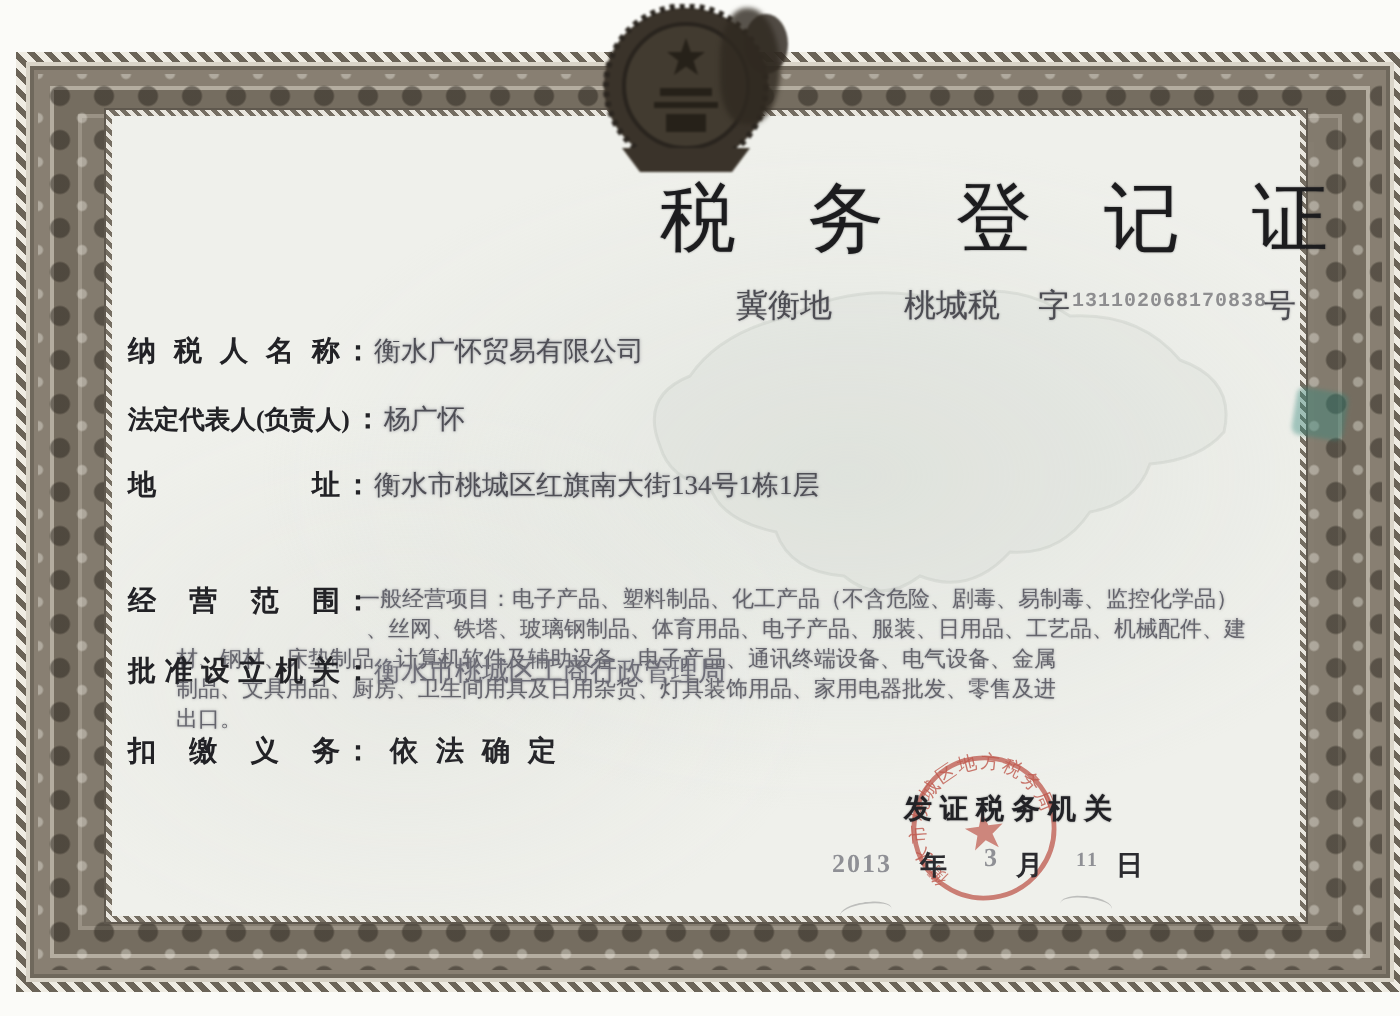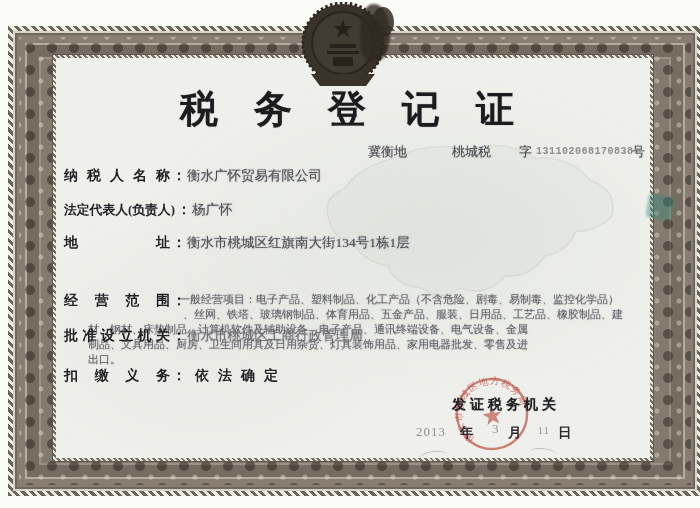--- a/index.html
+++ b/index.html
@@ -42,40 +42,40 @@
     border-image:repeating-linear-gradient(45deg,#756e62 0 2px,#e9e6de 2px 4px) 3;
     box-shadow:0 0 0 1px #5f584e;
     z-index:2;
   }
   .watermark{position:absolute;left:300px;top:128px;z-index:3;opacity:.55;}
   
   .emblem{position:absolute;left:293px;top:2px;z-index:6;filter:blur(.4px);}
   
   .abs{position:absolute;z-index:5;}
   .title{
-    left:0;right:0;top:84px;text-align:center;
-    font-size:38px;font-weight:bold;color:#1c1c1e;
+    left:0;right:0;top:84px;text-align:right;
+    font-size:38px;font-weight:normal;color:#1c1c1e;
     letter-spacing:36px;padding-left:30px;
     text-shadow:0 0 1px rgba(20,20,25,.55);
   }
-  .serial{font-size:13px;color:#4c4c52;text-shadow:0 0 1.2px rgba(70,70,80,.5);}
+  .serial{font-size:16px;color:#4c4c52;text-shadow:0 0 1.2px rgba(70,70,80,.5);}
   .serial-num{font-family:"Liberation Mono","DejaVu Sans Mono",monospace;font-size:10px;color:#8e8e90;letter-spacing:.5px;font-weight:bold;}
   .row{left:64px;font-size:14px;color:#222226;white-space:nowrap;}
   .jlabel{display:inline-block;width:106px;text-align:justify;text-align-last:justify;font-weight:bold;letter-spacing:0;}
   .nlabel{font-weight:bold;font-size:12.8px;}
   .colon{font-weight:bold;padding:0 1px 0 2px;}
   .val{font-size:13.5px;color:#4f4f56;text-shadow:0 0 1.6px rgba(70,70,85,.55);margin-top:36px;}
   .scope-line{position:absolute;z-index:4;font-size:11px;color:#64646c;white-space:nowrap;
     text-shadow:0 0 1.4px rgba(90,90,100,.5);}
   .faintval{color:#6e6e78;text-shadow:0 0 1.8px rgba(100,100,110,.6);}
   .duty-val{font-weight:bold;letter-spacing:9px;color:#26262a;padding-left:8px;}
   .issuer{left:452px;top:396px;font-size:14px;font-weight:bold;letter-spacing:4px;color:#222226;z-index:7;
     text-shadow:0 0 1px rgba(20,20,25,.5);}
   .date-part{font-size:13.5px;color:#2b2b2f;z-index:7;font-weight:bold;}
-  .date-num{font-size:13px;color:#8f9095;z-index:7;font-family:"Liberation Serif",serif;letter-spacing:1px;}
+  .date-num{font-size:13px;color:#8f9095;z-index:7;font-family:"Liberation Serif",serif;letter-spacing:1px;font-weight:bold;}
   .footer{left:0;right:0;top:488px;text-align:center;font-size:11.5px;color:#3a3a3c;
     letter-spacing:7px;padding-left:7px;z-index:5;}
   .seal{position:absolute;left:450px;top:372px;z-index:6;transform:rotate(-8deg);opacity:.85;}
   .smudge{position:absolute;z-index:4;width:26px;height:9px;border-top:1.5px solid rgba(115,115,118,.4);
     border-radius:50% 50% 0 0;}
   .teal-mark{position:absolute;left:647px;top:195px;width:26px;height:24px;z-index:8;
     background:rgba(56,135,124,.42);border-radius:4px;transform:rotate(9deg);filter:blur(1px);}
   .ink-blob{position:absolute;left:360px;top:4px;width:30px;height:58px;z-index:6;
     background:rgba(48,41,32,.8);border-radius:45% 55% 50% 40%;filter:blur(1.2px);}
 </style>
@@ -125,21 +125,21 @@
 
   <div class="abs row" style="top:234px">
     <span class="jlabel">地址</span><span class="colon">：</span><span class="val">衡水市桃城区红旗南大街134号1栋1层</span>
   </div>
 
 
   <div class="abs row" style="top:292px">
     <span class="jlabel">经营范围</span><span class="colon">：</span>
   </div>
   <div class="scope-line" style="left:179px;top:292px">一般经营项目：电子产品、塑料制品、化工产品（不含危险、剧毒、易制毒、监控化学品）</div>
-  <div class="scope-line" style="left:183px;top:307px">、丝网、铁塔、玻璃钢制品、体育用品、五金产品、服装、日用品、工艺品、橡胶制品、建</div>
+  <div class="scope-line" style="left:183px;top:307px">、丝网、铁塔、玻璃钢制品、体育用品、电子产品、服装、日用品、工艺品、机械配件、建</div>
   <div class="scope-line" style="left:88px;top:322px">材、钢材、床垫制品、计算机软件及辅助设备、电子产品、通讯终端设备、电气设备、金属</div>
   <div class="scope-line" style="left:88px;top:337px">制品、文具用品、厨房、卫生间用具及日用杂货、灯具装饰用品、家用电器批发、零售及进</div>
   <div class="scope-line" style="left:88px;top:352px">出口。</div>
 
   <div class="abs row" style="top:327px">
     <span class="jlabel">批准设立机关</span><span class="colon">：</span><span class="val faintval">衡水市桃城区工商行政管理局</span>
   </div>
 
   <div class="abs row" style="top:367px">
     <span class="jlabel">扣缴义务</span><span class="colon">：</span><span class="duty-val">依法确定</span>

